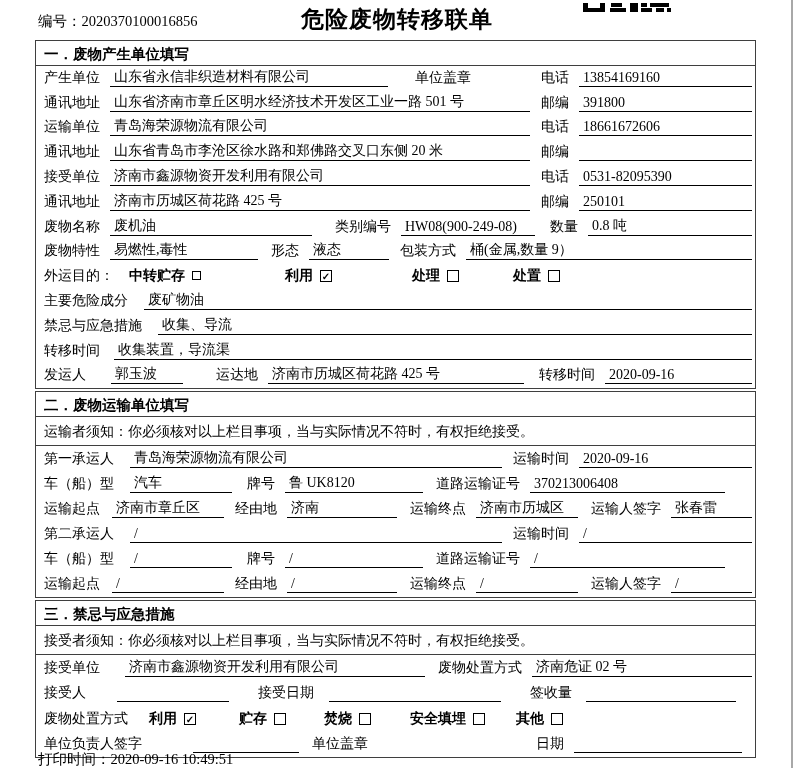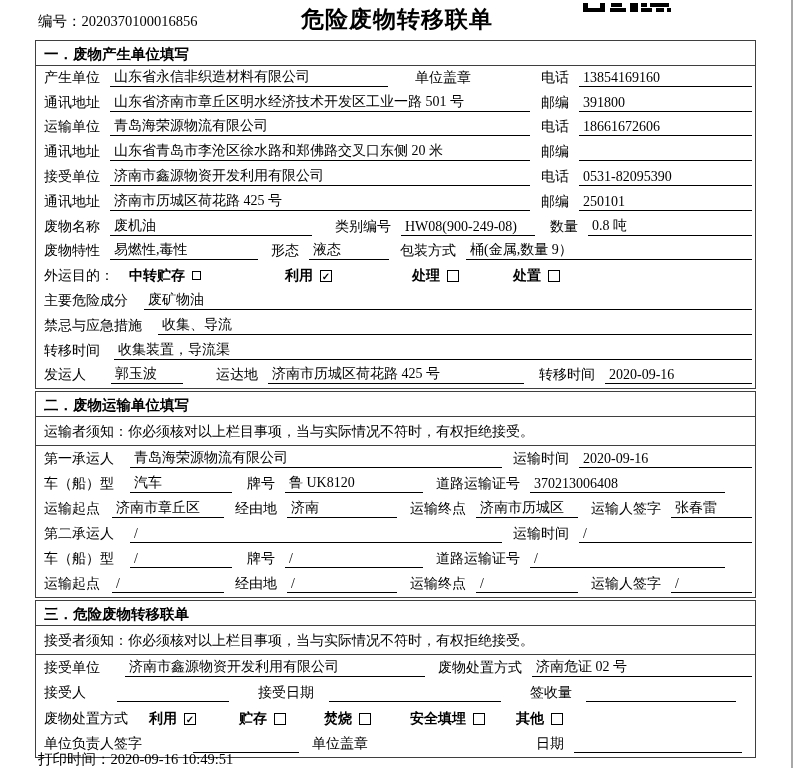--- a/index.html
+++ b/index.html
@@ -232,21 +232,21 @@
         <span class="lbl" style="margin-left:10px">经由地</span>
         <span class="val c" style="width:110px">/</span>
         <span class="lbl" style="margin-left:12px">运输终点</span>
         <span class="val c" style="width:102px">/</span>
         <span class="lbl" style="margin-left:12px">运输人签字</span>
         <span class="val grow c">/</span>
       </div>
     </div>
 
     <div class="section s3">
-      <div class="sec-h">三．危险废物转移联单</div>
+      <div class="sec-h">三．禁忌与应急措施</div>
       <div class="notice">接受者须知：你必须核对以上栏目事项，当与实际情况不符时，有权拒绝接受。</div>
 
       <div class="row">
         <span class="lbl" style="width:60px">接受单位</span>
         <span class="val" style="width:300px;margin-left:22px">济南市鑫源物资开发利用有限公司</span>
         <span class="lbl" style="margin-left:12px">废物处置方式</span>
         <span class="val grow">济南危证 02 号</span>
       </div>
 
       <div class="row">

